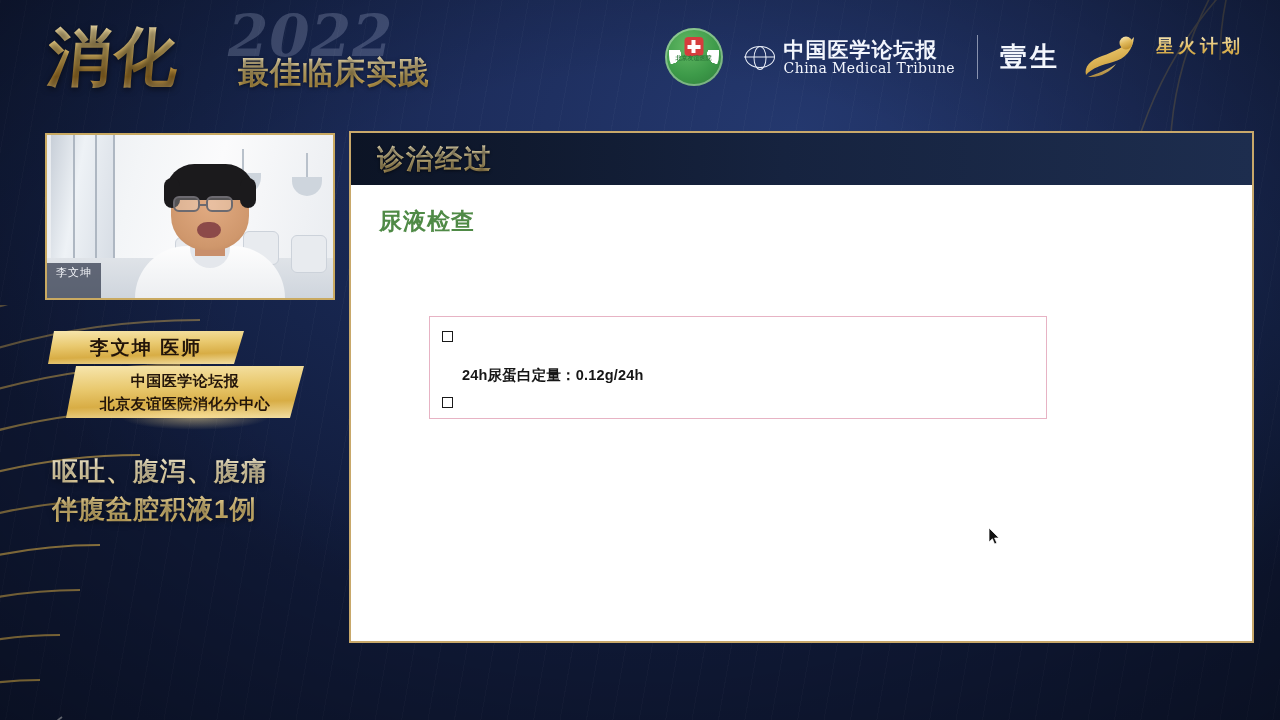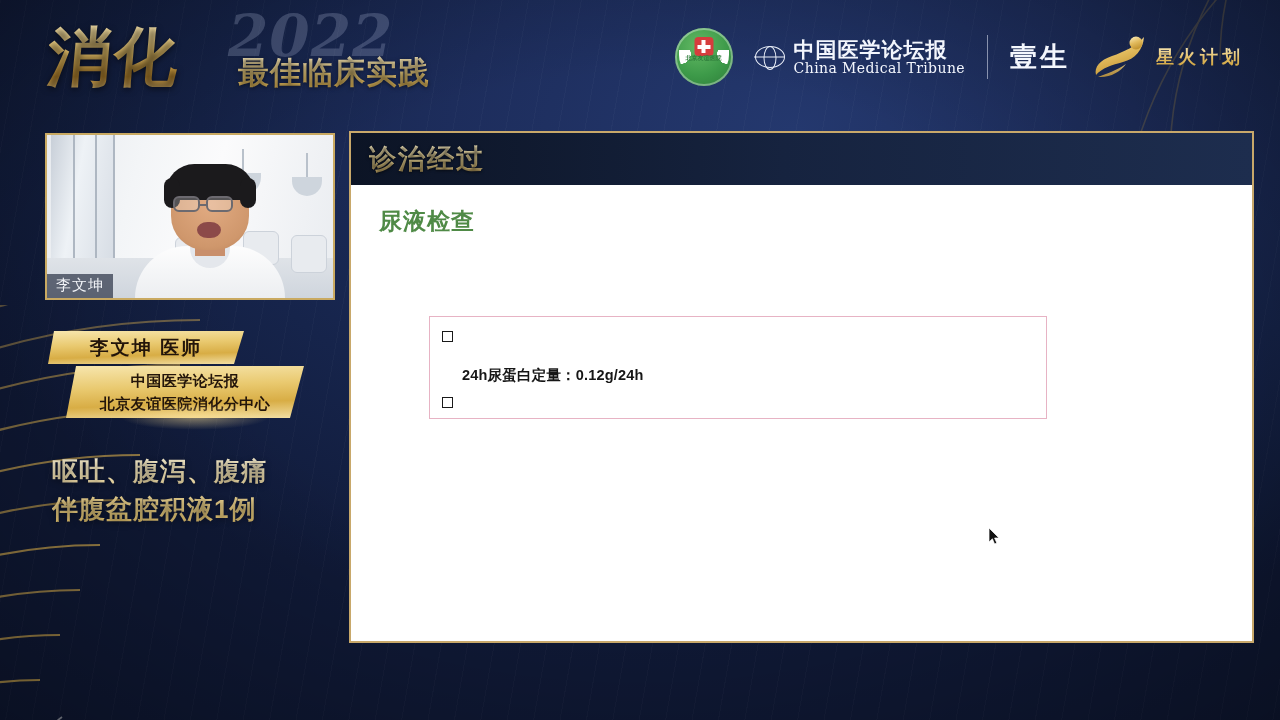--- a/index.html
+++ b/index.html
@@ -120,21 +120,21 @@
   }
   .cmt-text { color: #f3f6fd; }
   .cmt-cn { font-size: 21px; font-weight: bold; letter-spacing: 1px;
             font-family: "DejaVu Serif", "Liberation Serif", serif; line-height: 22px; }
   .cmt-en { font-size: 14px; letter-spacing: .4px; line-height: 14px;
             font-family: "DejaVu Serif", "Liberation Serif", serif; }
   .logo-divider { width: 1px; height: 44px; background: rgba(225,232,246,.55); }
   .logo-ys { color: #f4f7fd; font-size: 27px; font-weight: bold; letter-spacing: 3px;
              font-family: "DejaVu Serif", "Liberation Serif", serif; }
 
-  .logo-spark { display: flex; align-items: center; gap: 6px; }
+  .logo-spark { display: flex; align-items: flex-start; gap: 16px; }
   .spark-mark { width: 58px; height: 46px; }
   .spark-text {
     font-size: 18px; font-weight: bold; letter-spacing: 4px;
     background: linear-gradient(180deg, #fbecc0 0%, #e0b95c 60%, #c59a38 100%);
     -webkit-background-clip: text; background-clip: text; color: transparent;
   }
 
   
   .webcam {
     position: absolute; left: 45px; top: 133px; width: 290px; height: 167px;
@@ -175,22 +175,22 @@
     background:#1b1a1c; border-radius: 8px; }
   .p-hair::after { content:""; position:absolute; right:-2px; top:14px; width:16px; height:30px;
     background:#1b1a1c; border-radius: 8px; }
   .p-glass { position:absolute; bottom: 86px; width: 27px; height: 16px;
     border: 2px solid #6c6a70; border-radius: 6px; background: rgba(255,255,255,.25); }
   .p-glass.lg { left: 38px; } .p-glass.rg { left: 71px; }
   .p-bridge { position:absolute; left: 65px; bottom: 92px; width: 8px; height: 2px; background:#6c6a70; }
   .p-mouth { position:absolute; left: 62px; bottom: 60px; width: 24px; height: 16px;
     background:#8c4a49; border-radius: 12px/9px; }
   .cam-label {
-    position: absolute; left: 0; bottom: 0; padding: 2px 9px 3px;
-    background: rgba(20,28,48,.62); color: #f2f4f8; font-size: 15px; letter-spacing: 1px;
+    position: absolute; left: 0; bottom: 0; padding: 2px 9px 18px;
+    background: rgba(20,28,48,.62); color: #f2f4f8; font-size: 11px; letter-spacing: 1px;
   }
 
   
   .ribbon {
     position: absolute; color: #23150a; font-weight: bold; text-align: center;
     background: linear-gradient(178deg, #f7e6ae 0%, #e9c96f 40%, #d8ad45 70%, #f2dfa4 100%);
     box-shadow: 0 2px 10px rgba(0,0,0,.45);
   }
   .ribbon-name {
     left: 48px; top: 331px; width: 196px; height: 33px; line-height: 33px;
@@ -223,20 +223,21 @@
   }
   .slide-header {
     height: 52px; background: linear-gradient(90deg, #0c1425 0%, #16233f 48%, #1d2d4e 100%);
     display: flex; align-items: center; padding-left: 18px;
   }
   .slide-header-title {
     font-size: 27px; font-weight: bold; letter-spacing: 2px;
     background: linear-gradient(180deg, #fbf0cb 0%, #ecd694 55%, #d3b061 100%);
     -webkit-background-clip: text; background-clip: text; color: transparent;
     text-shadow: 0 1px 3px rgba(0,0,0,.6);
+    margin-left: 8px;
   }
   .slide-body { position: relative; height: 456px; padding: 0; }
 
   .section-heading {
     position: absolute; left: 28px; top: 21px;
     font-size: 23px; font-weight: bold; color: #4f8a46; letter-spacing: 1px;
   }
 
   .content-box {
     position: absolute; left: 78px; top: 131px; width: 618px;

